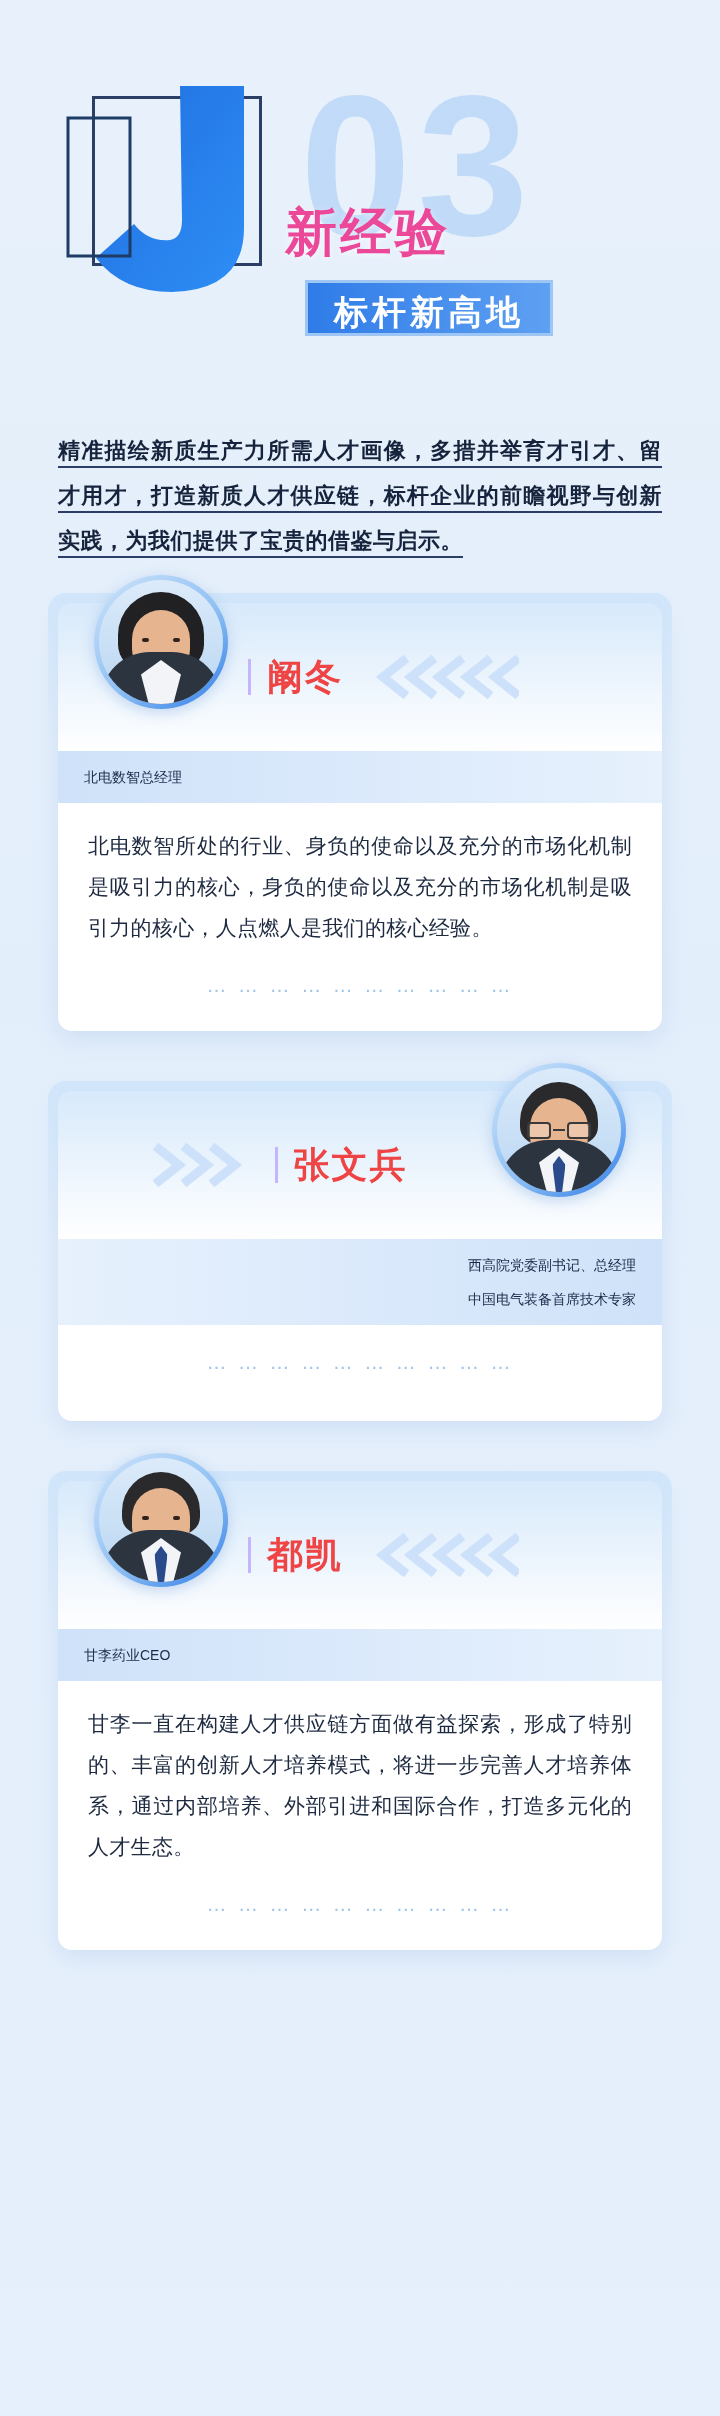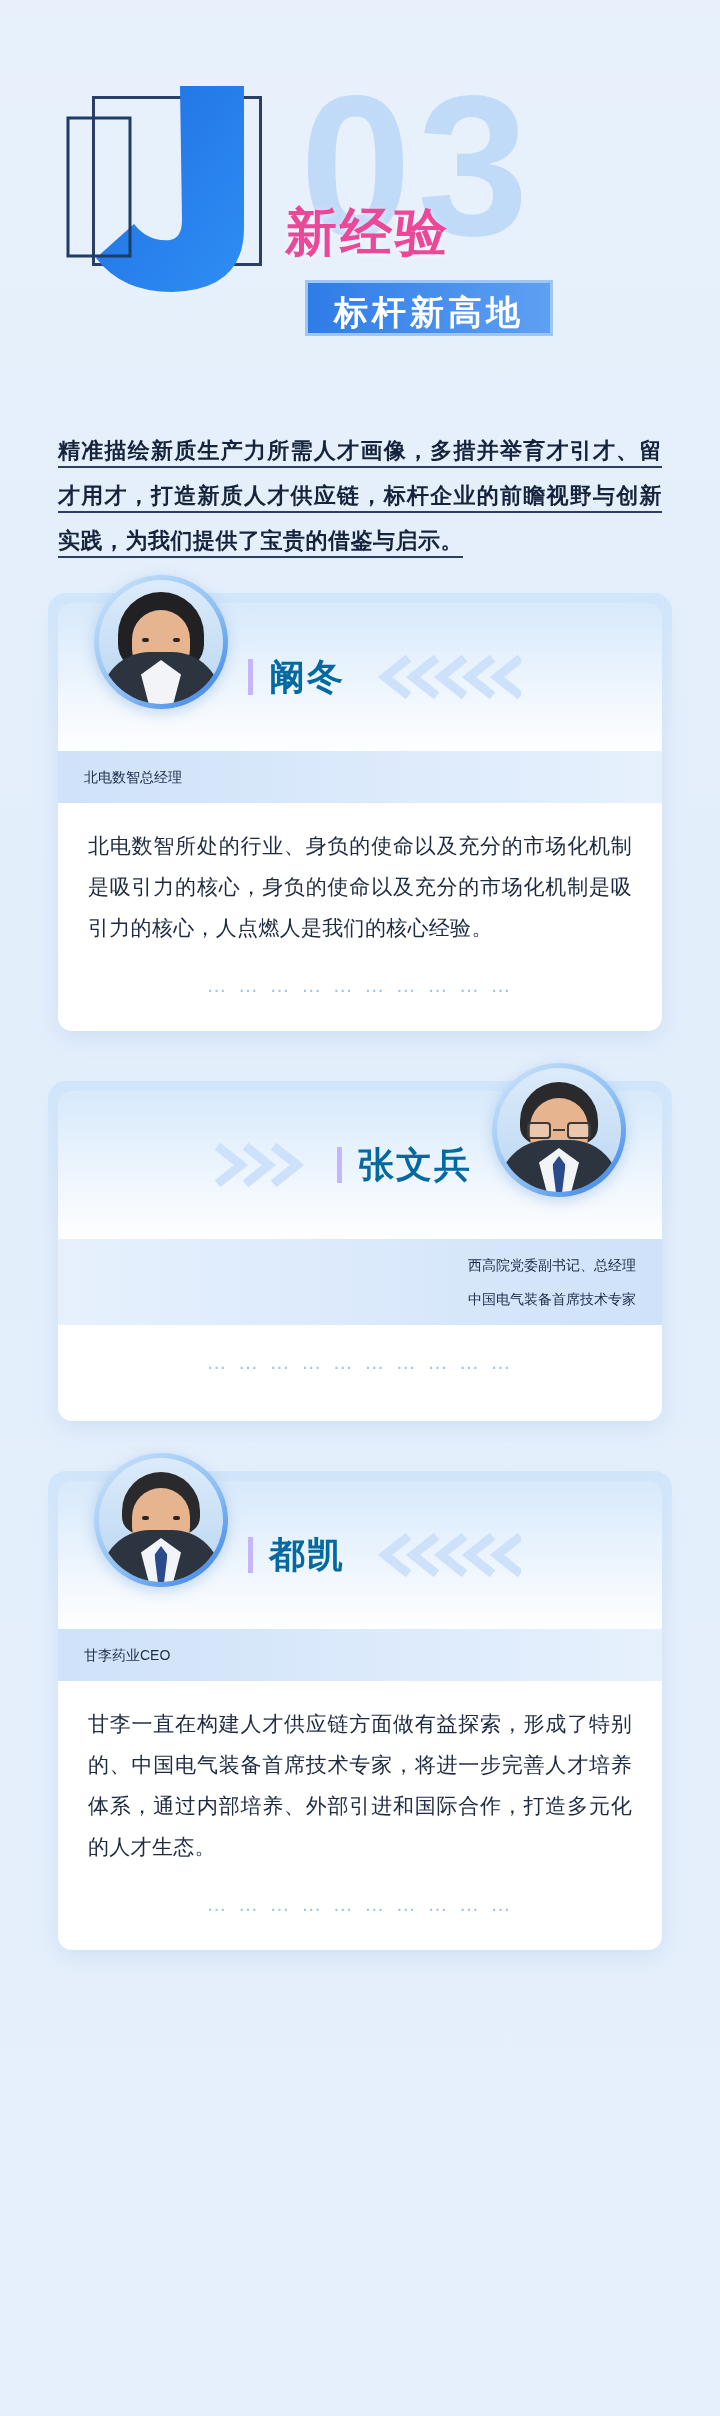--- a/index.html
+++ b/index.html
@@ -188,28 +188,28 @@
 
   
   .name-row {
     position: relative;
     z-index: 2;
     height: 148px;
     display: flex;
     align-items: center;
   }
   .name-row.left-avatar { padding-left: 190px; padding-right: 30px; }
-  .name-row.right-avatar { padding-left: 30px; padding-right: 190px; justify-content: flex-end; }
+  .name-row.right-avatar { padding-left: 30px; padding-right: 190px; justify-content: center; }
 
   .name {
     font-size: 36px;
     font-weight: bold;
-    color: #0369a1;
+    color: #ef4444;
     letter-spacing: 2px;
-    border-left: 5px solid #c4b5fd;
+    border-left: 3px solid #c4b5fd;
     padding-left: 16px;
     line-height: 1;
   }
   .chev {
     display: flex;
     align-items: center;
     margin-left: 26px;
   }
   .chev.before { margin-left: 0; margin-right: 26px; }
   .chev svg { display: block; }
@@ -382,17 +382,17 @@
             <polyline points="146,8 126,24 146,40"></polyline>
           </g>
         </svg>
       </div>
     </div>
 
     <div class="role-bar">
       <div>甘李药业CEO</div>
     </div>
 
-    <div class="quote">甘李一直在构建人才供应链方面做有益探索，形成了特别的、中国电气装备首席技术专家，将进一步完善人才培养体系，通过内部培养、外部引进和国际合作，打造多元化的人才生态。</div>
+    <div class="quote">甘李一直在构建人才供应链方面做有益探索，形成了特别的、丰富的创新人才培养模式，将进一步完善人才培养体系，通过内部培养、外部引进和国际合作，打造多元化的人才生态。</div>
     <div class="dots">… … … … … … … … … …</div>
   </div>
 
 </div>
 
 </body></html>

